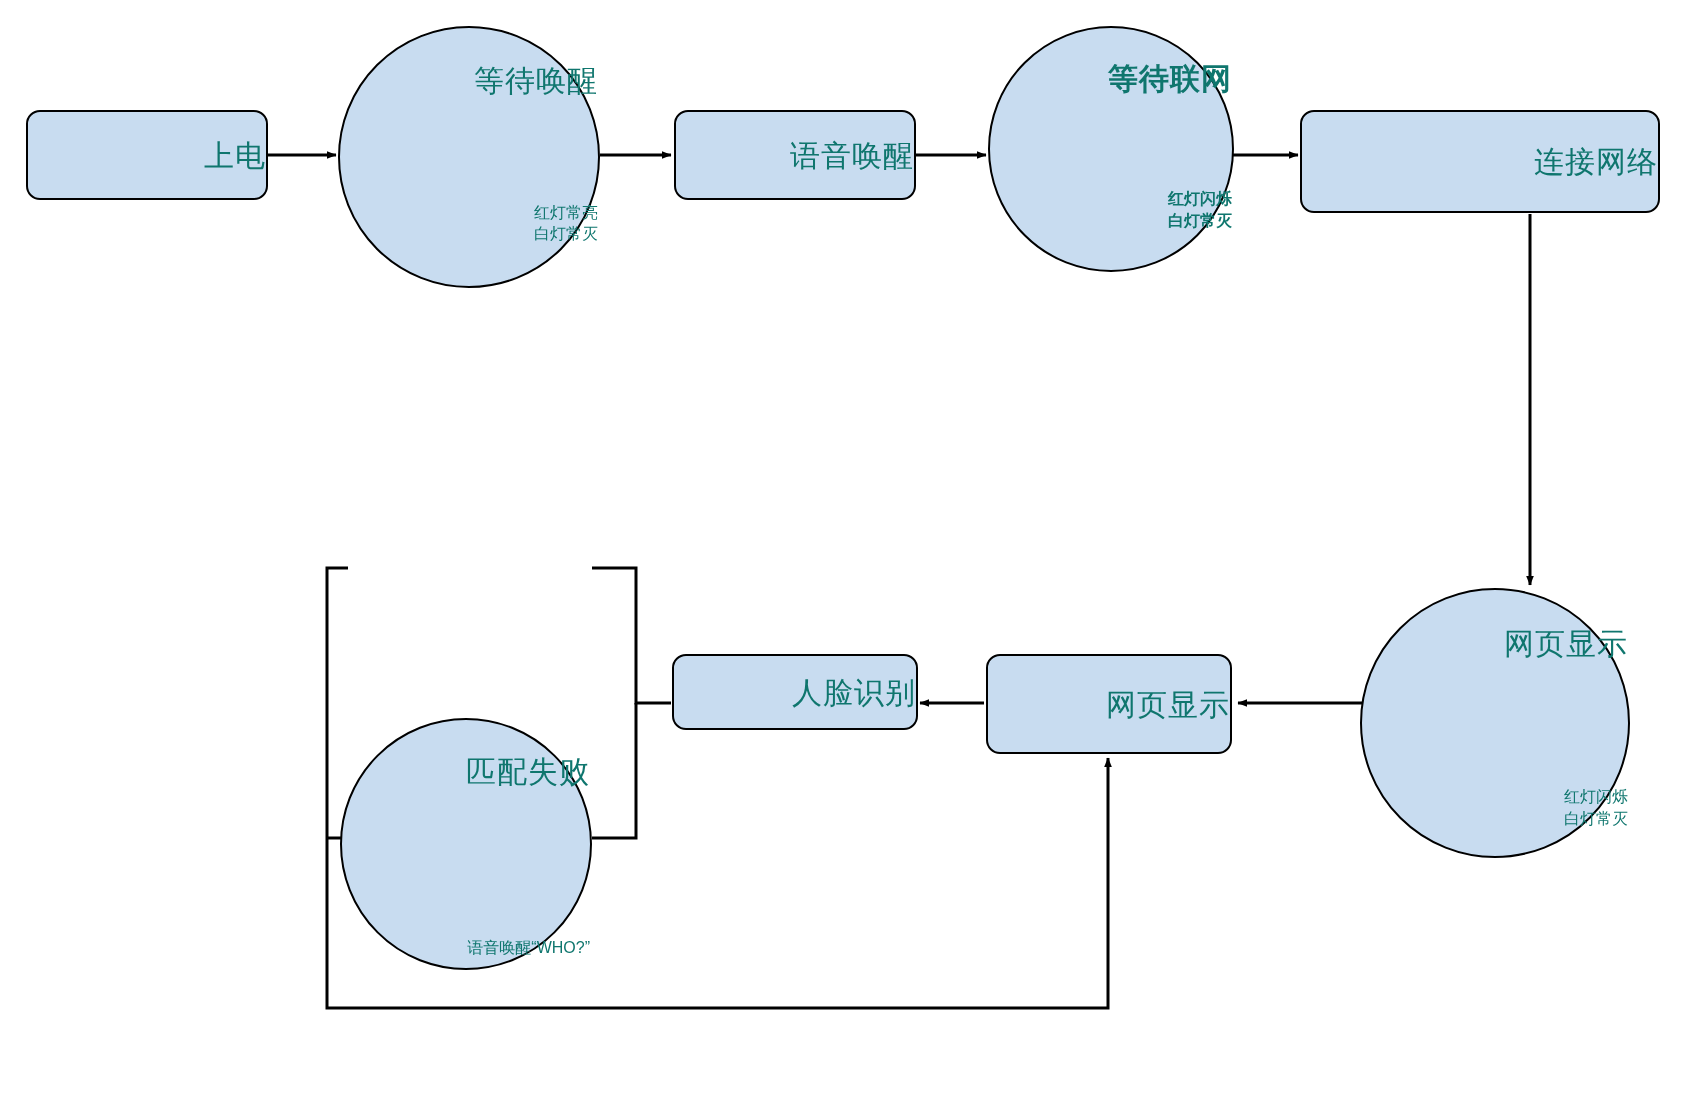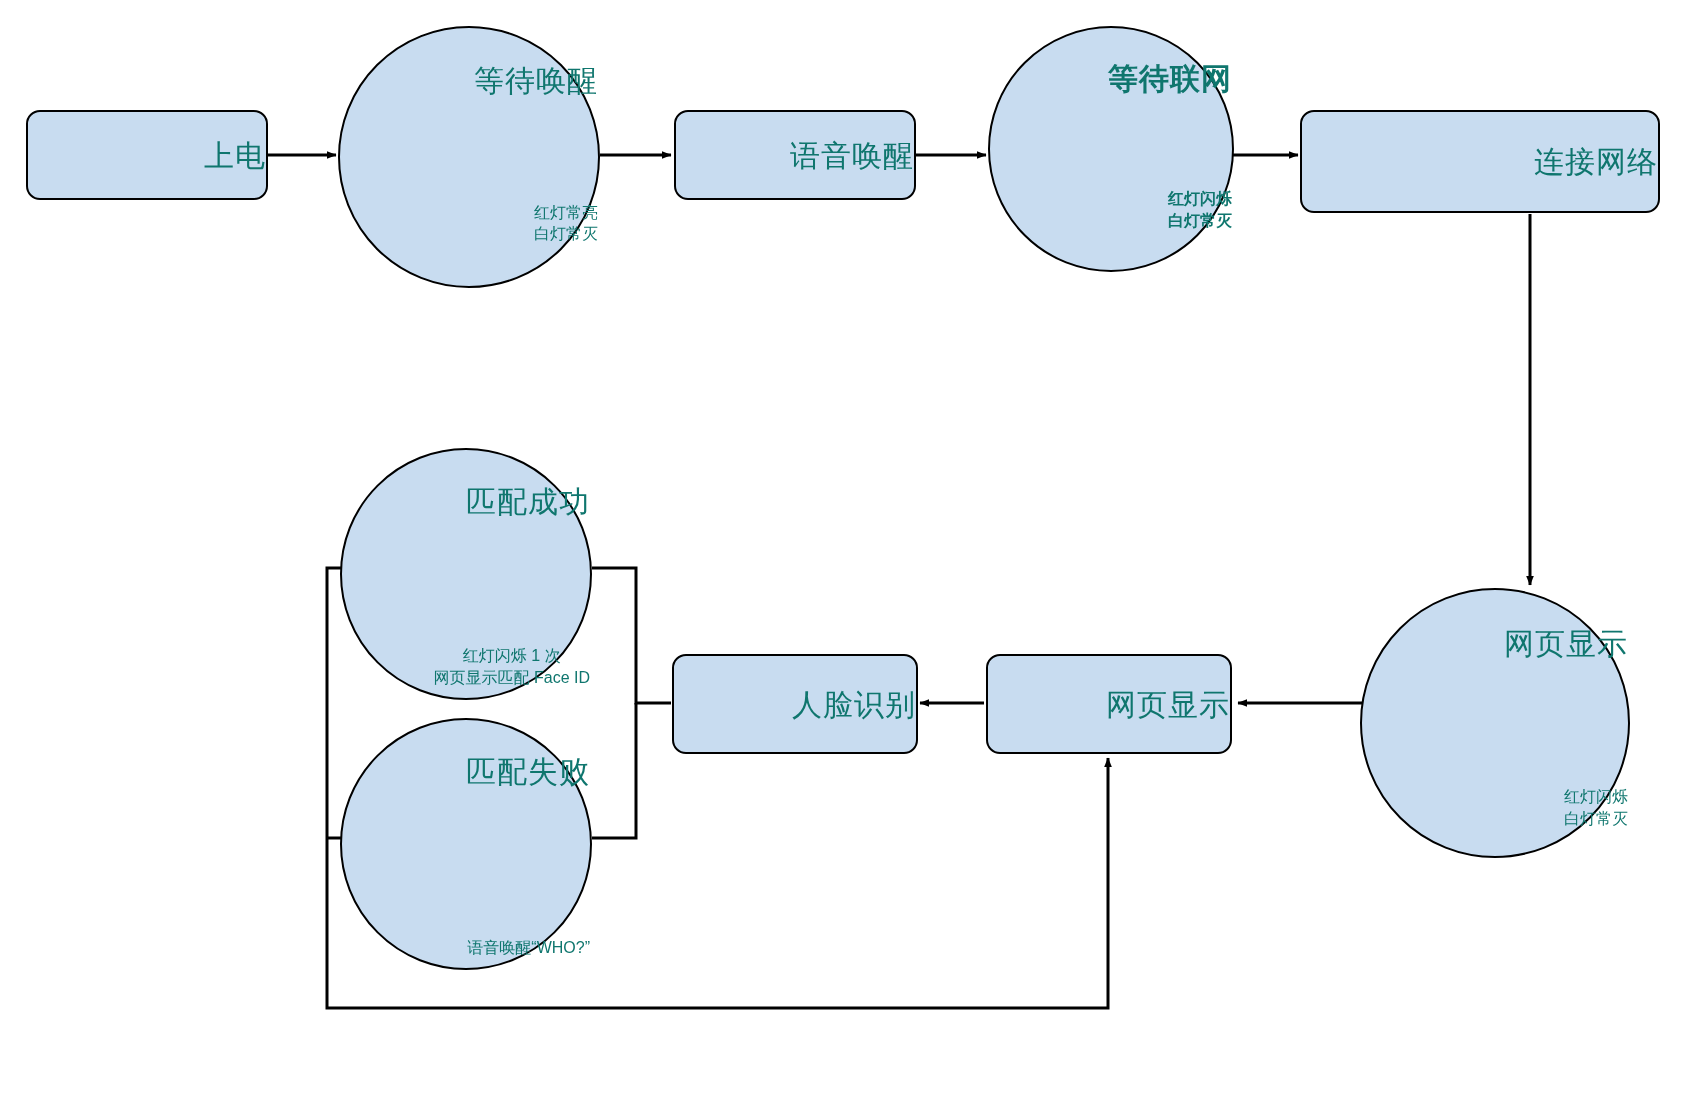--- a/index.html
+++ b/index.html
@@ -131,28 +131,23 @@
   <div class="node circle sub-low" style="left:1360px; top:588px; width:270px; height:270px;">
     <div class="node-title">网页显示</div>
     <div class="node-sub">红灯闪烁
 白灯常灭</div>
   </div>
 
   <div class="node rect" style="left:986px; top:654px; width:246px; height:100px;">
     <div class="node-title">网页显示</div>
   </div>
 
-  <div class="node rect" style="left:672px; top:654px; width:246px; height:100px;padding-left:8px;">
+  <div class="node rect" style="left:672px; top:654px; width:246px; height:76px;padding-left:8px;">
     <div class="node-title">人脸识别</div>
   </div>
 
-  <div class="node circle sub-verylow" style="left:340px; top:448px; width:252px; height:252px;">
-    <div class="node-title">匹配成功</div>
-    <div class="node-sub">红灯闪烁 1 次
-网页显示匹配 Face ID</div>
-  </div>
 
   <div class="node circle sub-verylow" style="left:340px; top:718px; width:252px; height:252px;gap:10px;">
     <div class="node-title">匹配失败</div>
     <div class="node-sub">语音唤醒“WHO?”</div>
   </div>
 
 </div>
 
 </body></html>

